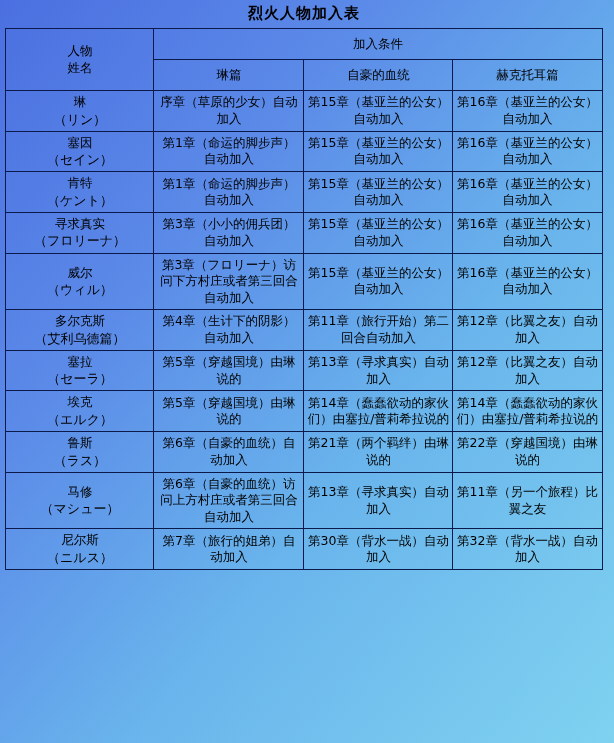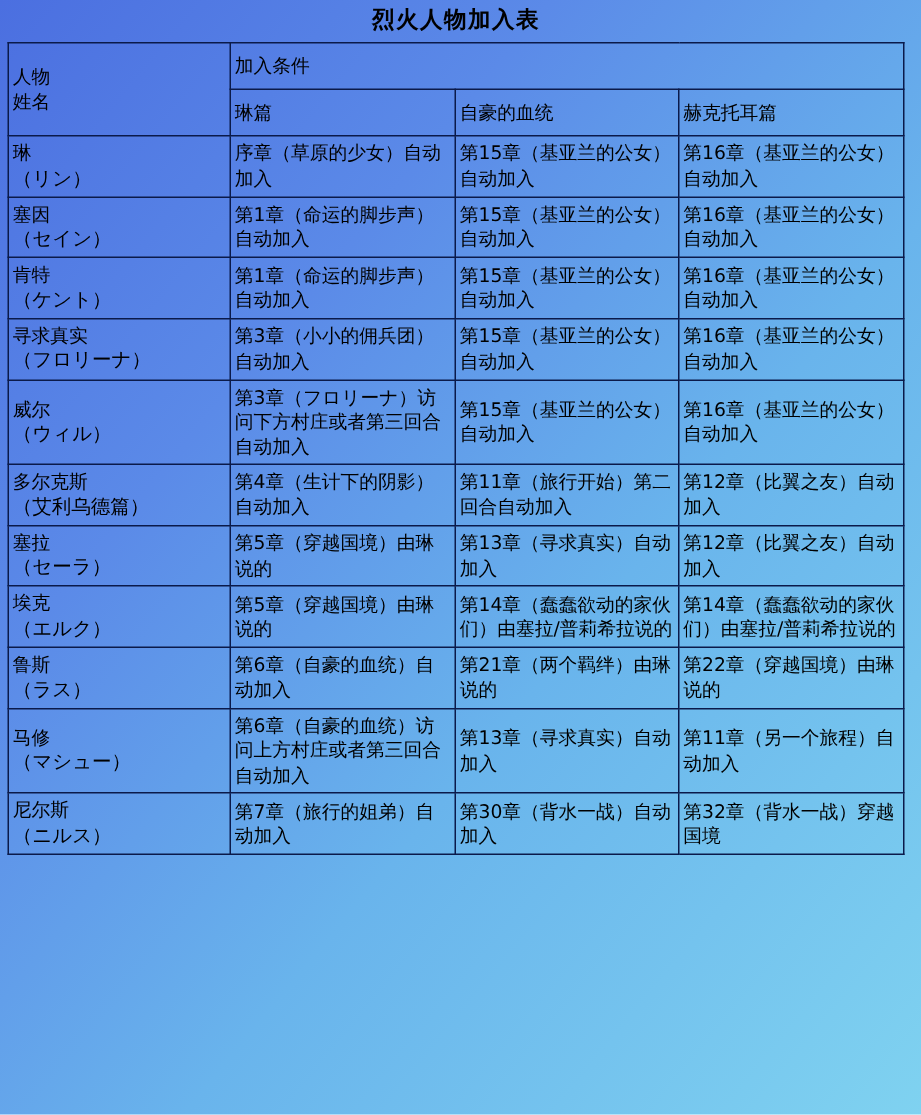--- a/index.html
+++ b/index.html
@@ -32,21 +32,21 @@
     border-collapse: collapse;
     width: 596px;
     margin: 0 auto;
     table-layout: fixed;
     background: transparent;
   }
   table.join-table td, table.join-table th {
     border: 1px solid #0b1a4a;
     font-size: 12.5px;
     color: #000;
-    text-align: left;
+    text-align: center;
     vertical-align: middle;
     padding: 3px 2px;
     line-height: 1.32;
     font-weight: normal;
   }
   .col-name { width: 148px; }
   .col-rin { width: 150px; }
   .col-eliwood { width: 149px; }
   .col-hector { width: 149px; }
 
@@ -193,28 +193,28 @@
         <td class="cond-cell">第22章（穿越国境）由琳说的</td>
       </tr>
 
       <tr>
         <td class="char-cell">
           <span>马修</span>
           <span class="kana">（マシュー）</span>
         </td>
         <td class="cond-cell">第6章（自豪的血统）访问上方村庄或者第三回合自动加入</td>
         <td class="cond-cell">第13章（寻求真实）自动加入</td>
-        <td class="cond-cell">第11章（另一个旅程）自动加入</td>
+        <td class="cond-cell">第11章（另一个旅程）比翼之友</td>
       </tr>
 
       <tr>
         <td class="char-cell">
           <span>尼尔斯</span>
           <span class="kana">（ニルス）</span>
         </td>
         <td class="cond-cell">第7章（旅行的姐弟）自动加入</td>
         <td class="cond-cell">第30章（背水一战）自动加入</td>
-        <td class="cond-cell">第32章（背水一战）穿越国境</td>
+        <td class="cond-cell">第32章（背水一战）自动加入</td>
       </tr>
     </tbody>
   </table>
 
 </div>
 
 </body></html>

